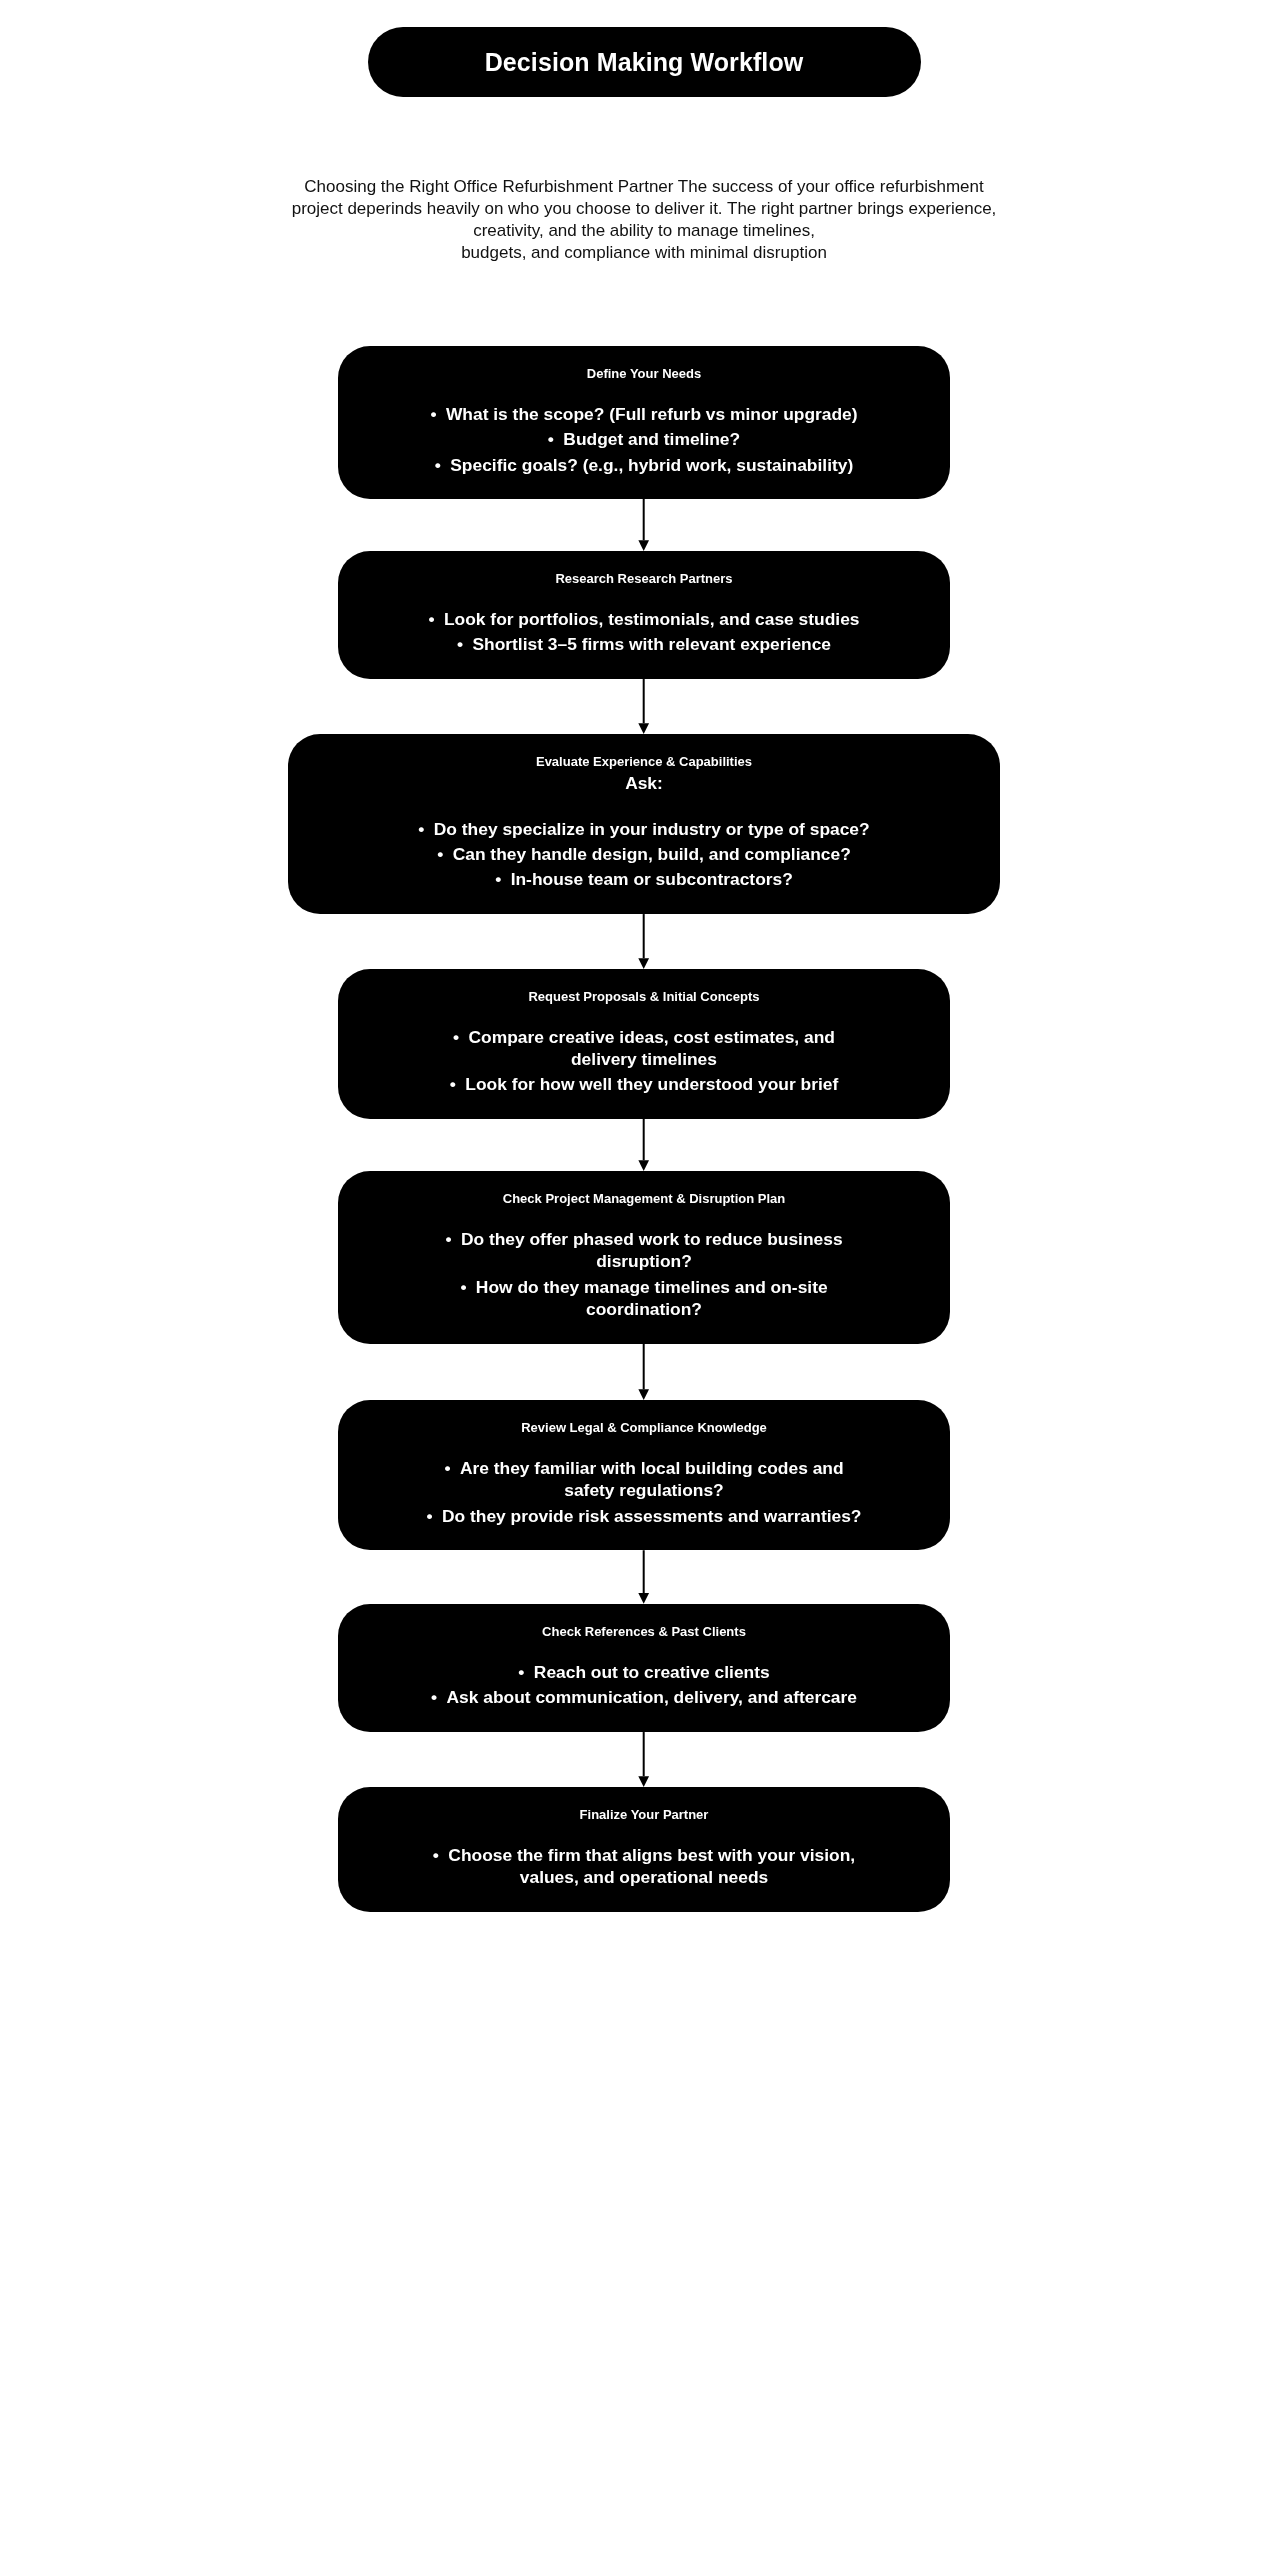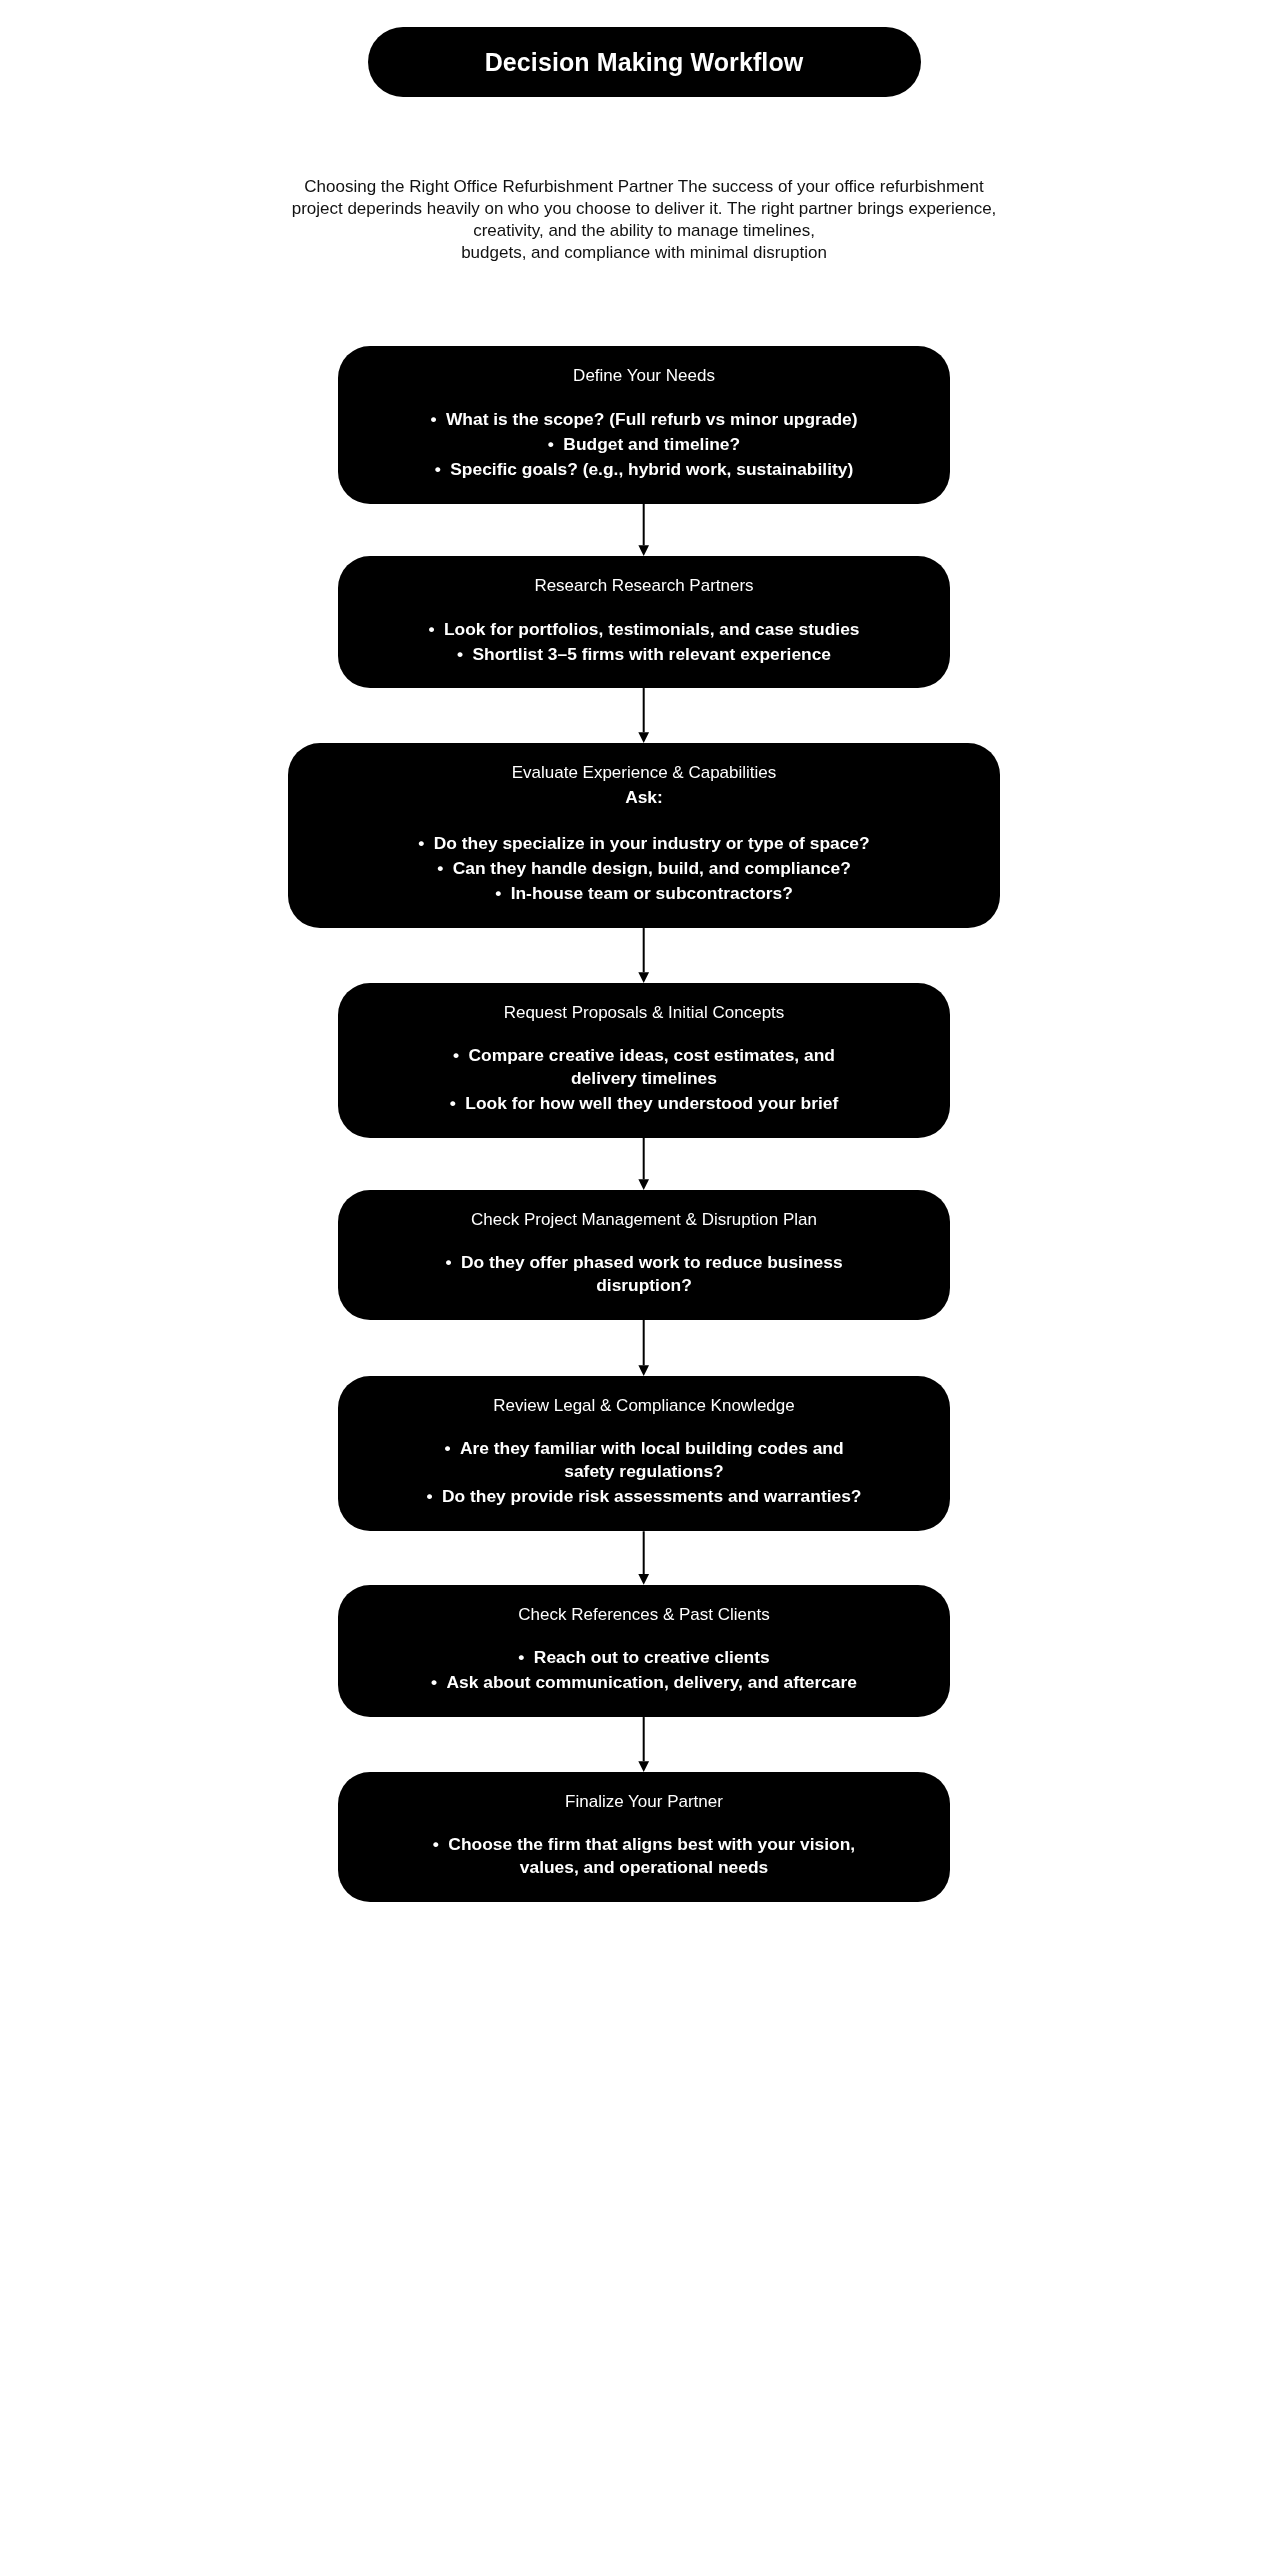--- a/index.html
+++ b/index.html
@@ -80,22 +80,22 @@
     flex-direction: column;
     align-items: center;
     justify-content: center;
     padding: 20px 23px 23px 23px;
   }
 
   .node-w-normal { width: 612px; }
   .node-w-wide   { width: 712px; }
 
   .node-title {
-    font-size: 17px;
-    font-weight: normal;
+    font-size: 13px;
+    font-weight: bold;
     text-align: center;
     line-height: 1.18;
     margin-bottom: 4px;
   }
 
   .node-subtitle {
     font-size: 17.4px;
     font-weight: bold;
     text-align: left;
     line-height: 1.18;
@@ -209,20 +209,22 @@
         <svg width="13.4" height="52" viewBox="0 0 20 78" xmlns="http://www.w3.org/2000/svg" aria-hidden="true">
           <line x1="10" y1="0" x2="10" y2="62" stroke="#000000" stroke-width="3"></line>
           <polygon points="2,62 18,62 10,78" fill="#000000"></polygon>
         </svg>
       </div>
       <div class="node node-w-normal">
         <div class="node-title">Check Project Management &amp; Disruption Plan</div>
         <div class="node-bullets">
           <div class="bullet-line"><span class="bullet-dot">•</span><span>Do they offer phased work to reduce business
 disruption?</span></div>
+          <div class="bullet-line"><span class="bullet-dot">•</span><span>How do they manage timelines and on-site
+coordination?</span></div>
         </div>
       </div>
       <div class="connector" style="height: 56px;">
         <svg width="13.4" height="56" viewBox="0 0 20 84" xmlns="http://www.w3.org/2000/svg" aria-hidden="true">
           <line x1="10" y1="0" x2="10" y2="68" stroke="#000000" stroke-width="3"></line>
           <polygon points="2,68 18,68 10,84" fill="#000000"></polygon>
         </svg>
       </div>
       <div class="node node-w-normal">
         <div class="node-title">Review Legal &amp; Compliance Knowledge</div>

